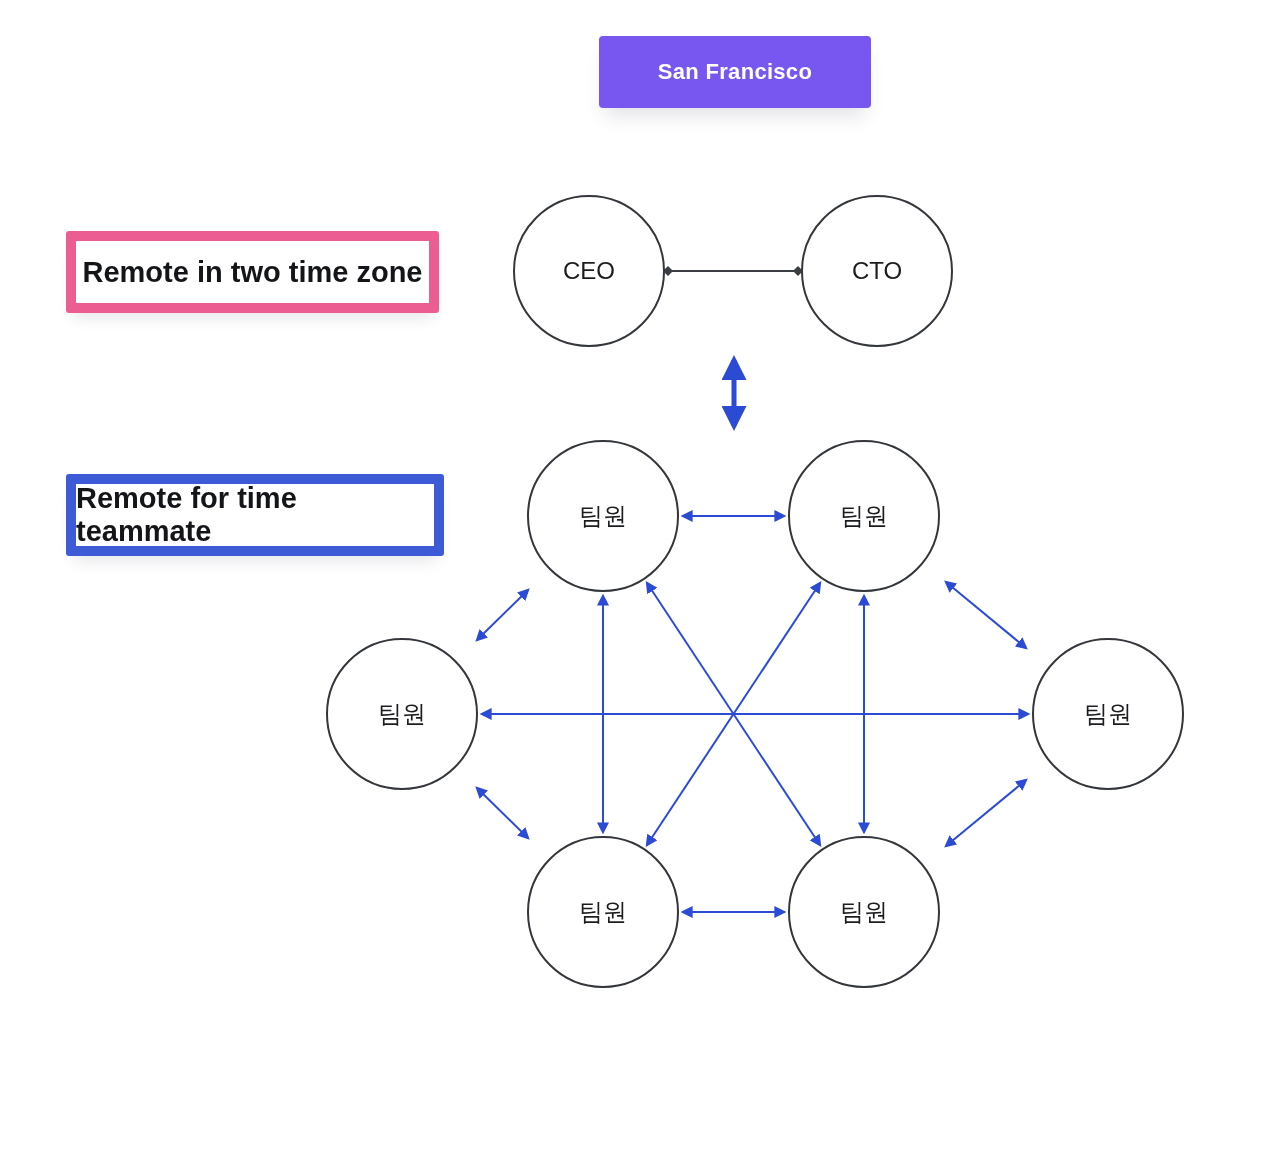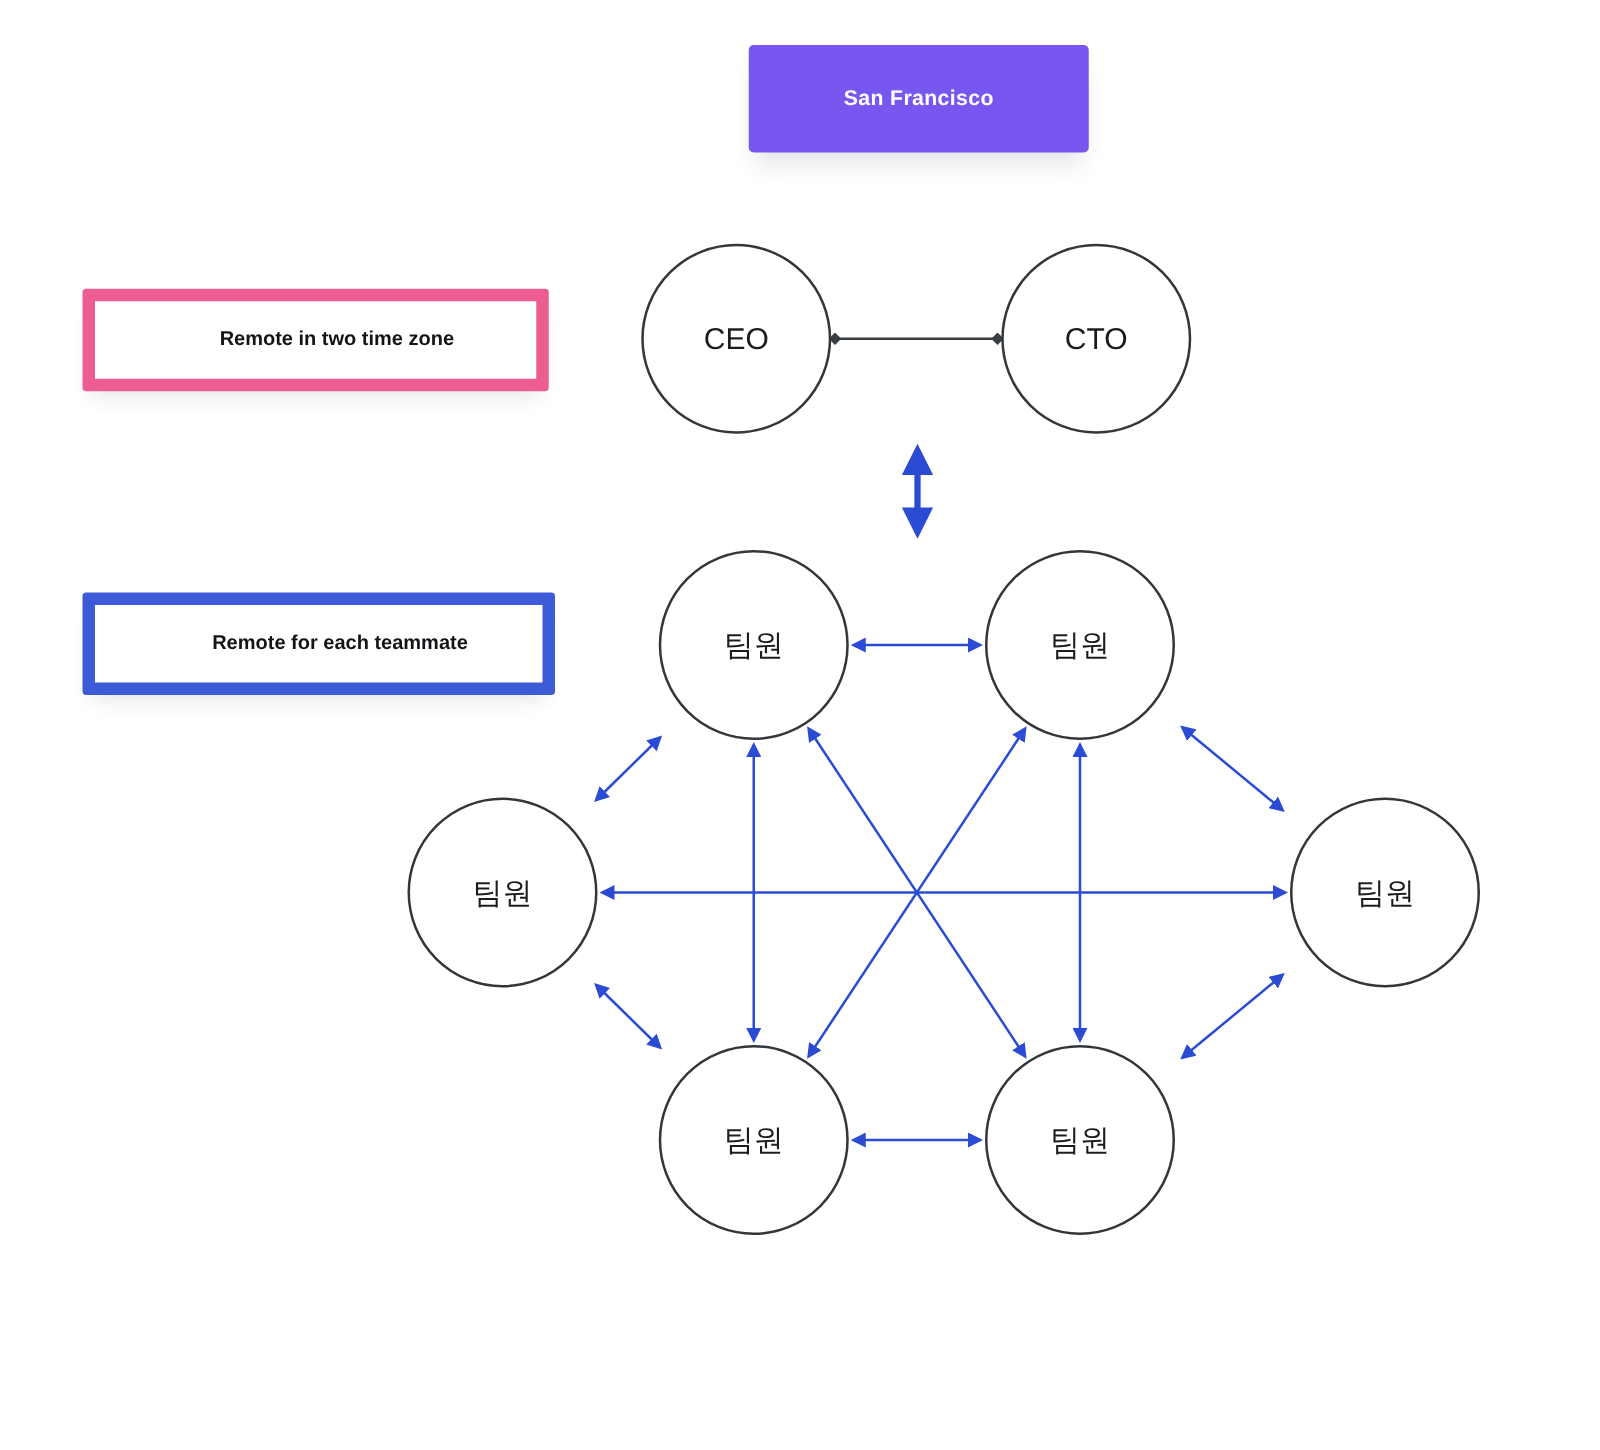--- a/index.html
+++ b/index.html
@@ -16,48 +16,47 @@
     overflow: hidden;
   }
   .diagram-svg {
     position: absolute;
     left: 0;
     top: 0;
   }
   .loc-banner {
     position: absolute;
     width: 272px;
-    height: 86px;
+    height: 72px;
     background: #7757f0;
     border-radius: 4px;
     display: flex;
     align-items: center;
     justify-content: center;
     color: #ffffff;
-    font-size: 17px;
+    font-size: 22px;
     font-weight: bold;
     letter-spacing: 0.3px;
     box-shadow: 0 14px 18px -6px rgba(60, 60, 90, 0.14);
   }
   .loc-banner.top { left: 599px; top: 36px; }
   .loc-banner.bottom { left: 599px; top: 1035px; }
   .legend-box {
     position: absolute;
     box-sizing: border-box;
     height: 82px;
     background: #ffffff;
     border-radius: 3px;
     display: flex;
     align-items: center;
     justify-content: center;
     color: #141518;
-    font-size: 16px;
+    font-size: 29px;
     font-weight: bold;
     box-shadow: 0 12px 14px -7px rgba(60, 60, 90, 0.12);
-    padding-left: 34px;
   }
   .legend-box.pink {
     left: 66px; top: 231px; width: 373px;
     border: 10px solid #ec5e92;
   }
   .legend-box.blue {
     left: 66px; top: 474px; width: 378px;
     border: 10px solid #3d5bd7;
   }
   .node-label {
@@ -122,15 +121,15 @@
 
     <circle cx="864" cy="912" r="75" fill="#ffffff" stroke="#33363b" stroke-width="2"></circle>
     <text x="864" y="920" text-anchor="middle" class="node-label">팀원</text>
   </svg>
 
   <div class="loc-banner top">San Francisco</div>
 
 
   <div class="legend-box pink">Remote in two time zone</div>
 
-  <div class="legend-box blue">Remote for each teammate</div>
+  <div class="legend-box blue">Remote for time teammate</div>
 
 </div>
 
 </body></html>

